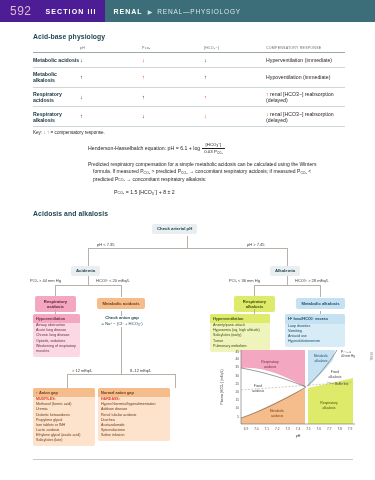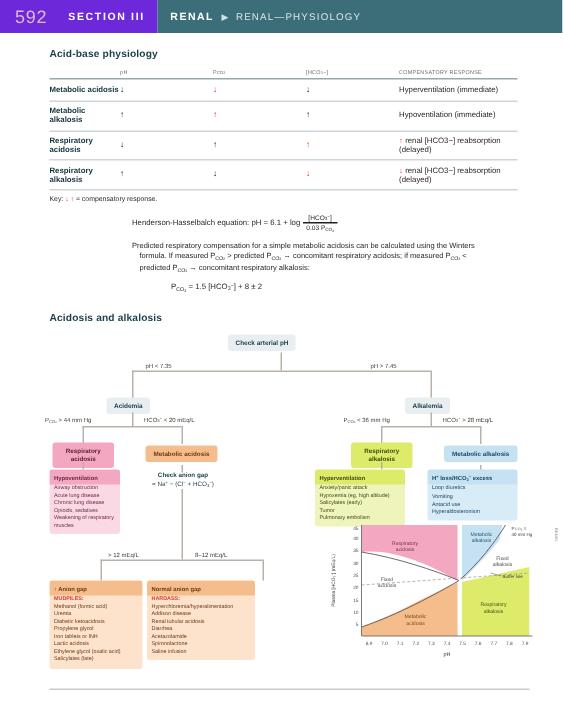--- a/index.html
+++ b/index.html
@@ -8,21 +8,21 @@
     font-family: "Liberation Sans", sans-serif;
     background: #ffffff;
     color: #231f20;
     overflow: hidden;
     position: relative;
   }
 
   
   .page-header { display: flex; height: 22px; width: 100%; }
   .hdr-maroon {
-    background: #6d28d9;
+    background: #4c1d95;
     display: flex; align-items: center;
     height: 100%;
     padding: 0 8px 0 10px;
     gap: 14px;
   }
   .pg-num { color: #e4b8cb; font-size: 12px; letter-spacing: .5px; }
   .sec-label {
     color: #ffffff; font-size: 7px; font-weight: bold;
     letter-spacing: 1.1px;
   }

